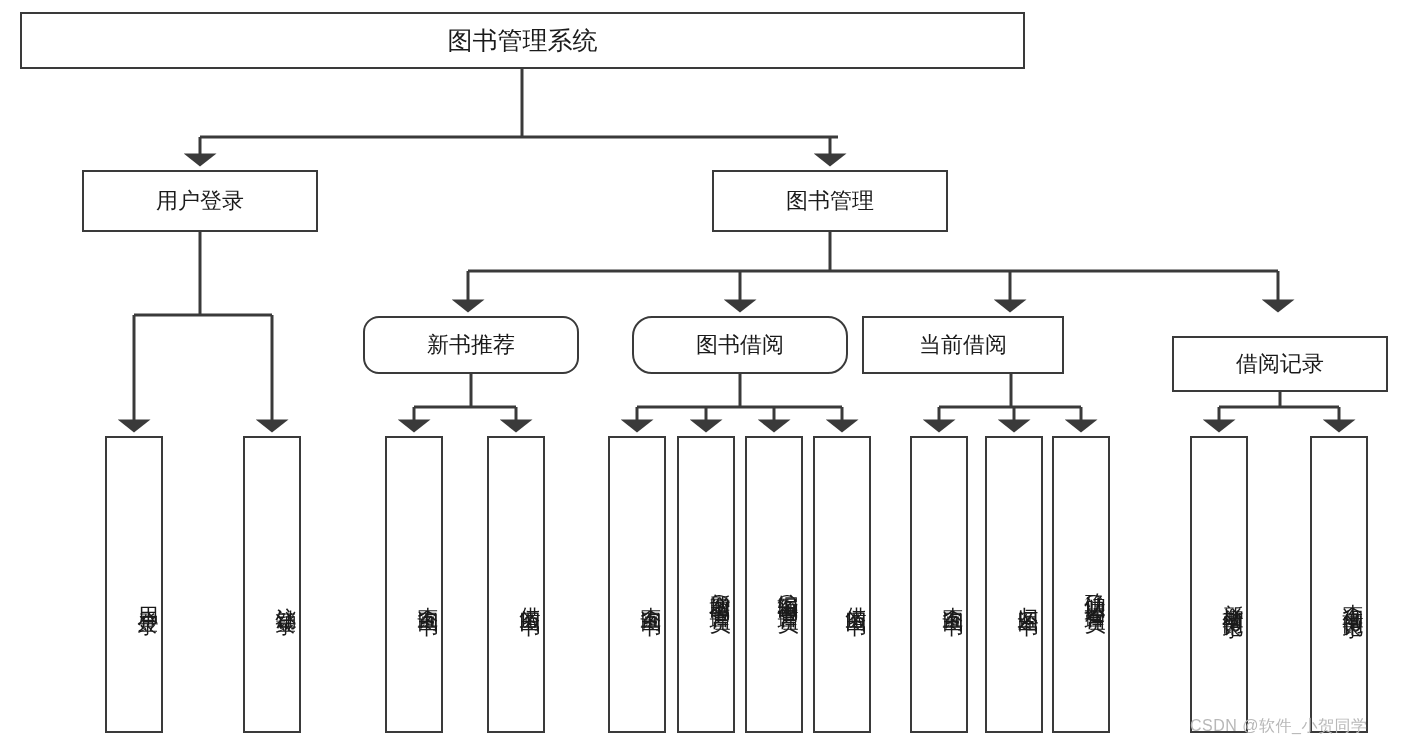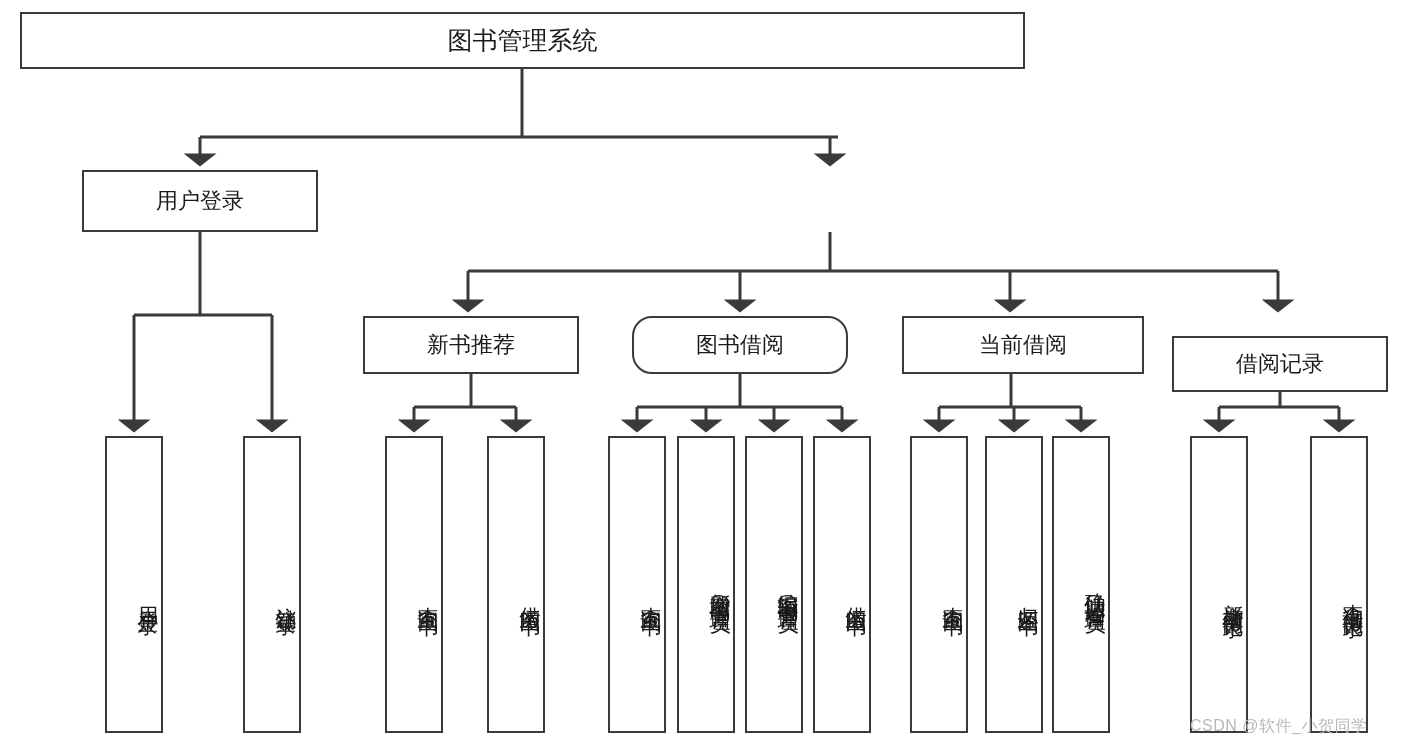--- a/index.html
+++ b/index.html
@@ -118,24 +118,25 @@
       <path d="M1280,374 L1280,407"></path>
       <path d="M1219,407 L1339,407"></path>
       <path d="M1219,407 L1219,426" marker-end="url(#arrow)"></path>
       <path d="M1339,407 L1339,426" marker-end="url(#arrow)"></path>
     </g>
   </svg>
 
   <div class="node root" id="node-root" style="left: 20px; top: 12px; width: 1005px; height: 57px;">图书管理系统</div>
 
   <div class="node lvl2" id="node-l2-0" style="left: 82px; top: 170px; width: 236px; height: 62px;">用户登录</div>
+  <div class="node lvl2" id="node-l2-1" style="left: 712px; top: 170px; width: 236px; height: 62px;">图书管理</div>
 
-  <div class="node lvl3" id="node-l3-0" style="left: 363px; top: 316px; width: 216px; height: 58px;">新书推荐</div>
+  <div class="node lvl3" id="node-l3-0" style="left: 363px; top: 316px; width: 216px; height: 58px; border-radius: 16px;">新书推荐</div>
   <div class="node lvl3" id="node-l3-1" style="left: 632px; top: 316px; width: 216px; height: 58px; border-radius: 20px;">图书借阅</div>
-  <div class="node lvl3" id="node-l3-2" style="left: 902px; top: 316px; width: 242px; height: 58px;">当前借阅</div>
+  <div class="node lvl3" id="node-l3-2" style="left: 862px; top: 316px; width: 202px; height: 58px;">当前借阅</div>
   <div class="node lvl3" id="node-l3-3" style="left: 1172px; top: 336px; width: 216px; height: 56px;">借阅记录</div>
 
   <div class="node leaf" id="node-leaf-0" style="left: 105px; top: 436px; width: 58px; height: 297px;">用户登录</div>
   <div class="node leaf" id="node-leaf-1" style="left: 243px; top: 436px; width: 58px; height: 297px;">注销登录</div>
   <div class="node leaf" id="node-leaf-2" style="left: 385px; top: 436px; width: 58px; height: 297px;">查询图书</div>
   <div class="node leaf" id="node-leaf-3" style="left: 487px; top: 436px; width: 58px; height: 297px;">借阅图书</div>
   <div class="node leaf" id="node-leaf-4" style="left: 608px; top: 436px; width: 58px; height: 297px;">查询图书</div>
   <div class="node leaf tall" id="node-leaf-5" style="left: 677px; top: 436px; width: 58px; height: 297px;">新增图书（管理员）</div>
   <div class="node leaf tall" id="node-leaf-6" style="left: 745px; top: 436px; width: 58px; height: 297px;">编辑图书（管理员）</div>
   <div class="node leaf" id="node-leaf-7" style="left: 813px; top: 436px; width: 58px; height: 297px;">借阅图书</div>

